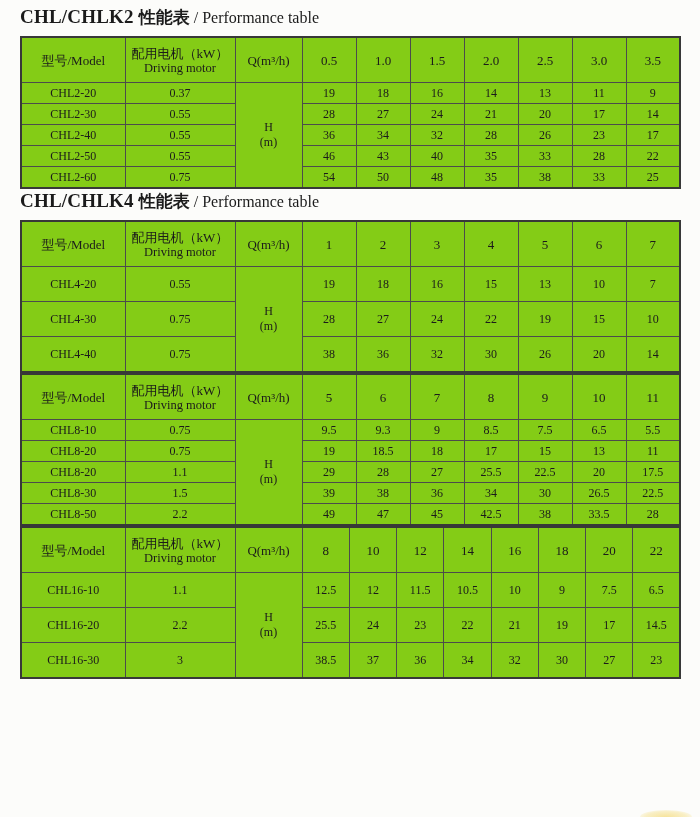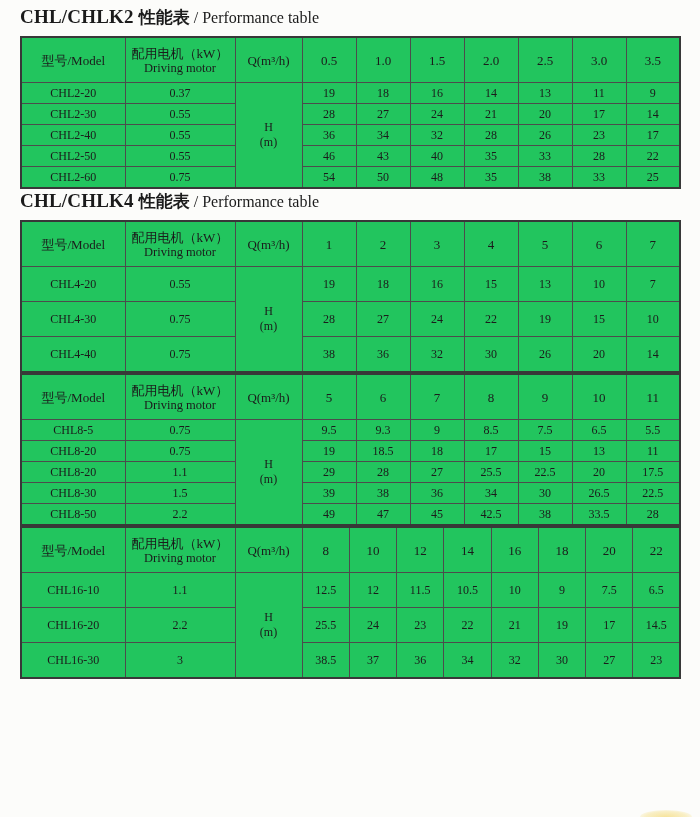--- a/index.html
+++ b/index.html
@@ -40,21 +40,21 @@
   }
   .t-en {
     font-size: 16px;
     margin-left: 4px;
   }
   table.perf {
     border-collapse: collapse;
     table-layout: fixed;
     width: 661px;
     border: 2px solid #383838;
-    background: #22c55e;
+    background: #84cc16;
   }
   table.perf th, table.perf td {
     border: 1px solid #4c4c4c;
     text-align: center;
     vertical-align: middle;
     padding: 0 2px;
     font-weight: normal;
     overflow: hidden;
   }
   table.perf thead th {
@@ -283,21 +283,21 @@
             <th>6</th>
             <th>7</th>
             <th>8</th>
             <th>9</th>
             <th>10</th>
             <th>11</th>
           </tr>
         </thead>
         <tbody>
           <tr>
-            <td>CHL8-5</td>
+            <td>CHL8-10</td>
             <td>0.75</td>
             <td class="h-unit" rowspan="5">
               <div class="h-line">H</div>
               <div class="h-line">(m)</div>
             </td>
             <td>9.5</td>
             <td>9.3</td>
             <td>9</td>
             <td>8.5</td>
             <td>7.5</td>

